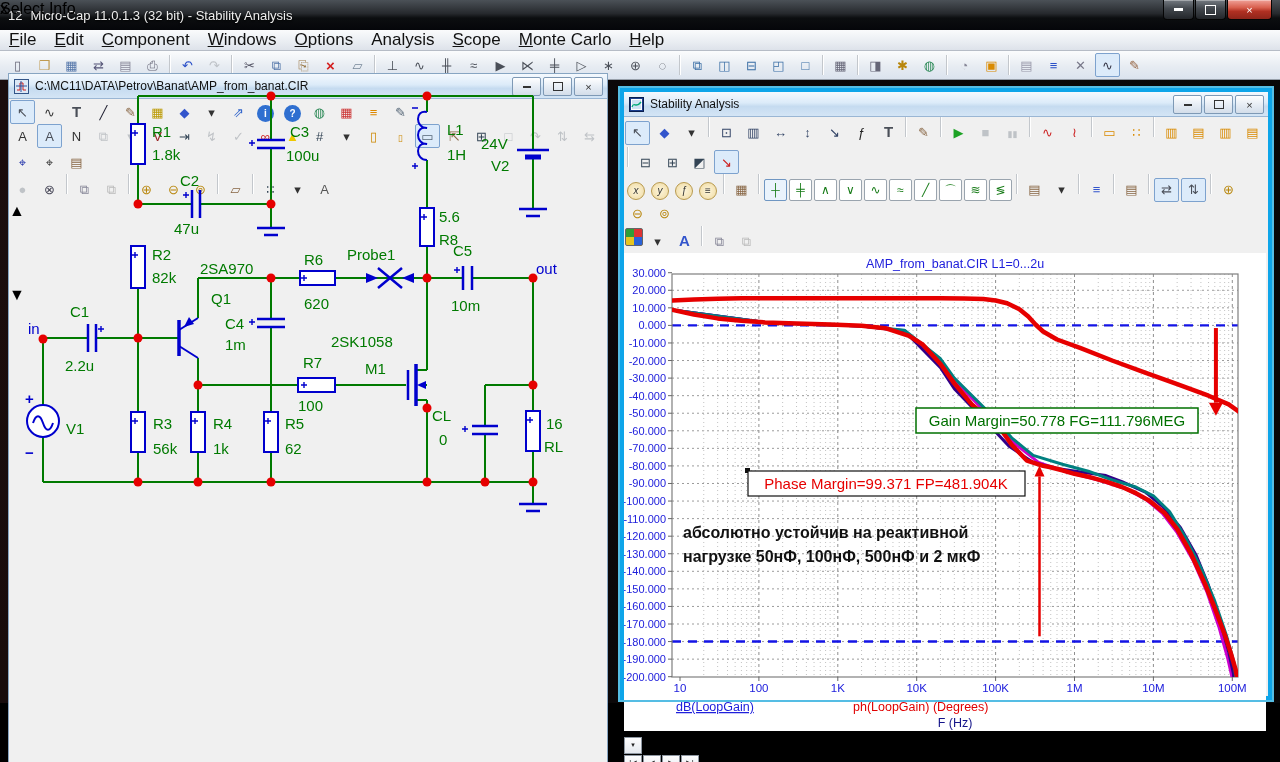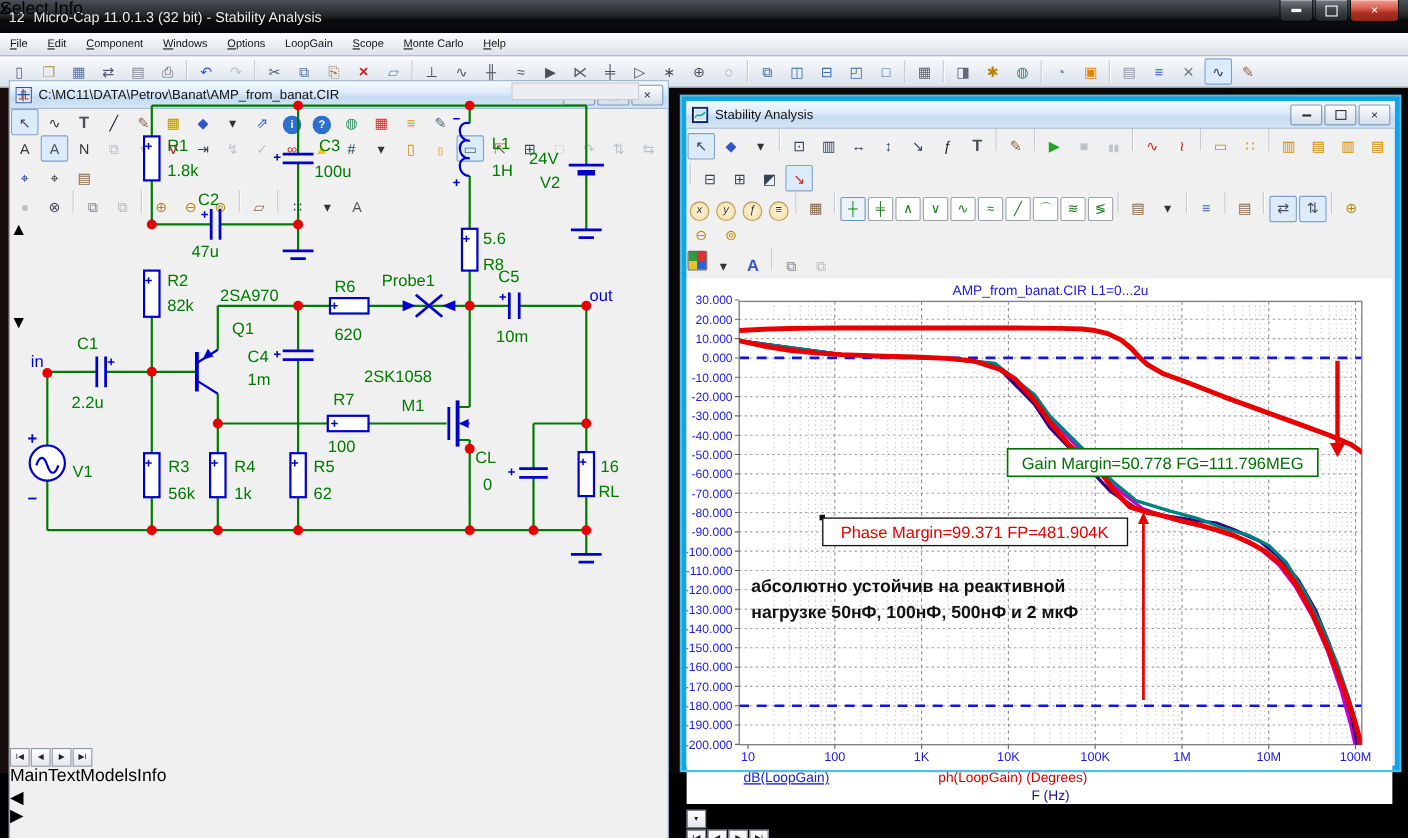--- a/index.html
+++ b/index.html
@@ -6,21 +6,21 @@
   body{width:1280px;height:762px;overflow:hidden;background:#000;font-family:"Liberation Sans",sans-serif;position:relative;-webkit-font-smoothing:antialiased}
   .abs{position:absolute}
   
   #titlebar{left:0;top:0;width:1280px;height:30px;background:linear-gradient(#4b5157,#26292d 45%,#0c0e10 60%,#05060a);color:#eee;display:flex;align-items:center;padding-left:8px;box-sizing:border-box;font-size:13px}
   #title-text{margin-left:8px;text-shadow:0 1px 2px #000}
   .mbtns{position:absolute;right:8px;top:0;display:flex}
   .mbtn{width:29px;height:19px;border:1px solid #050505;border-top:none;border-radius:0 0 4px 4px;background:linear-gradient(#757b82,#42474d 45%,#23262a);display:flex;align-items:center;justify-content:center;color:#fff;font-size:11px;box-shadow:inset 0 1px 0 rgba(255,255,255,.35);margin-left:1px}
   .mbtn.close{width:43px;background:linear-gradient(#f0a198,#d85f4e 40%,#b03022 60%,#8f251a)}
   .minbar{width:9px;height:3px;background:#fff}
   .restore-glyph{width:9px;height:8px;border:1px solid #fff;position:relative;background:transparent}
-  #menubar{left:0;top:30px;width:1280px;height:20px;background:linear-gradient(#fafbfc,#e9edf2 60%,#dde2ea);border-bottom:1px solid #b6bcc6;display:flex;align-items:center;font-size:10px;color:#111}
+  #menubar{left:0;top:30px;width:1280px;height:20px;background:linear-gradient(#fafbfc,#e9edf2 60%,#dde2ea);border-bottom:1px solid #b6bcc6;display:flex;align-items:center;font-size:17px;color:#111}
   .mi{padding:2px 9px;cursor:default}
   #maintoolbar{left:0;top:51px;width:1280px;height:29px;background:linear-gradient(#fbfcfd,#e7ecf2 55%,#dbe3ee);border-bottom:1px solid #98a0aa;display:flex;align-items:center;padding-left:4px;box-sizing:border-box}
   
   .tbi{display:inline-flex;align-items:center;justify-content:center;width:23px;height:22px;font-size:13px;line-height:1;color:#4a4f58;border:1px solid transparent;border-radius:2px;margin:0 1px;cursor:default;flex:none}
   .tbi.bold{font-weight:bold;font-size:15px}
   .tbi.sm{font-size:9px}
   .tbi.on{background:#dcebfa;border-color:#7da2ce}
   .tbi.dis{color:#b4b8bd !important;opacity:.8}
   .tbi.circ-b{background:#2f6fd0;color:#fff;border-radius:50%;width:15px;height:15px;font-size:10px;font-weight:bold;margin:0 5px}
   .tbi.circ-y{background:radial-gradient(#fdf6dc,#efd9a0);border:1px solid #b89a4e;border-radius:50%;width:16px;height:16px;font-size:10px;font-style:italic;color:#333;margin:0 3px}
@@ -78,21 +78,21 @@
     <div class="mbtn close">×</div>
   </div>
 </div>
 
 <div id="menubar" class="abs">
     <span class="mi"><u>F</u>ile</span>
     <span class="mi"><u>E</u>dit</span>
     <span class="mi"><u>C</u>omponent</span>
     <span class="mi"><u>W</u>indows</span>
     <span class="mi"><u>O</u>ptions</span>
-    <span class="mi">LoopGain</span>
+    <span class="mi">Analysis</span>
     <span class="mi"><u>S</u>cope</span>
     <span class="mi"><u>M</u>onte Carlo</span>
     <span class="mi"><u>H</u>elp</span>
   </div>
 
 <div id="maintoolbar" class="abs">
     <span class="tbi" style="color: rgb(102, 102, 119);">▯</span>
     <span class="tbi" style="color: rgb(192, 154, 80);">❒</span>
     <span class="tbi" style="color: rgb(85, 119, 170);">▦</span>
     <span class="tbi" style="color: rgb(85, 85, 119);">⇄</span>
@@ -306,43 +306,20 @@
       </g>
     </svg>
 
     <div class="vscroll" style="right:0;top:0;height:476px">
       <div class="sbtn" style="top:0;left:0">▲</div>
       <div class="sthumb" style="top:18px;height:66px"></div>
       <div class="sbtn" style="bottom:0;left:0">▼</div>
     </div>
   </div>
 
-  <div class="tabrow" style="left:0;top:588px;width:598px">
-    <span style="width:4px"></span>
-    <span style="display:flex;margin-top:1px">
-        <span class="navb">I◀</span>
-        <span class="navb">◀</span>
-        <span class="navb">▶</span>
-        <span class="navb">▶I</span>
-      </span>
-    <span style="width:8px"></span>
-    <span style="display:flex">
-        <span class="tab act">Main</span>
-        <span class="tab">Text</span>
-        <span class="tab">Models</span>
-        <span class="tab">Info</span>
-      </span>
-    
-    <div class="sbtn" style="left:441px;top:1px;height:16px;width:15px">◀</div>
-    <div style="position:absolute;left:456px;top:1px;width:116px;height:16px;background:#eceef2;border:1px solid #c8ccd2;box-sizing:border-box">
-      <div class="hthumb" style="left:1px;width:34px"></div>
-    </div>
-    <div class="sbtn" style="left:572px;top:1px;height:16px;width:15px">▶</div>
-    
-  </div>
 </div>
 
 <div class="win active abs" style="left:620px;top:88px;width:652px;height:612px">
   <div class="ctitle">
     <svg width="15" height="15" viewBox="0 0 15 15">
       <rect x="0.5" y="0.5" width="14" height="14" fill="#1b3f8f" stroke="#0a1f50"></rect>
       <rect x="2.5" y="2.5" width="10" height="10" fill="#cfe2f4" stroke="#fff"></rect>
       <path d="M3,10 C5,4 7,12 12,5" stroke="#0a7" fill="none" stroke-width="1.3"></path>
     </svg>
     <span class="ttl">Stability Analysis</span>

